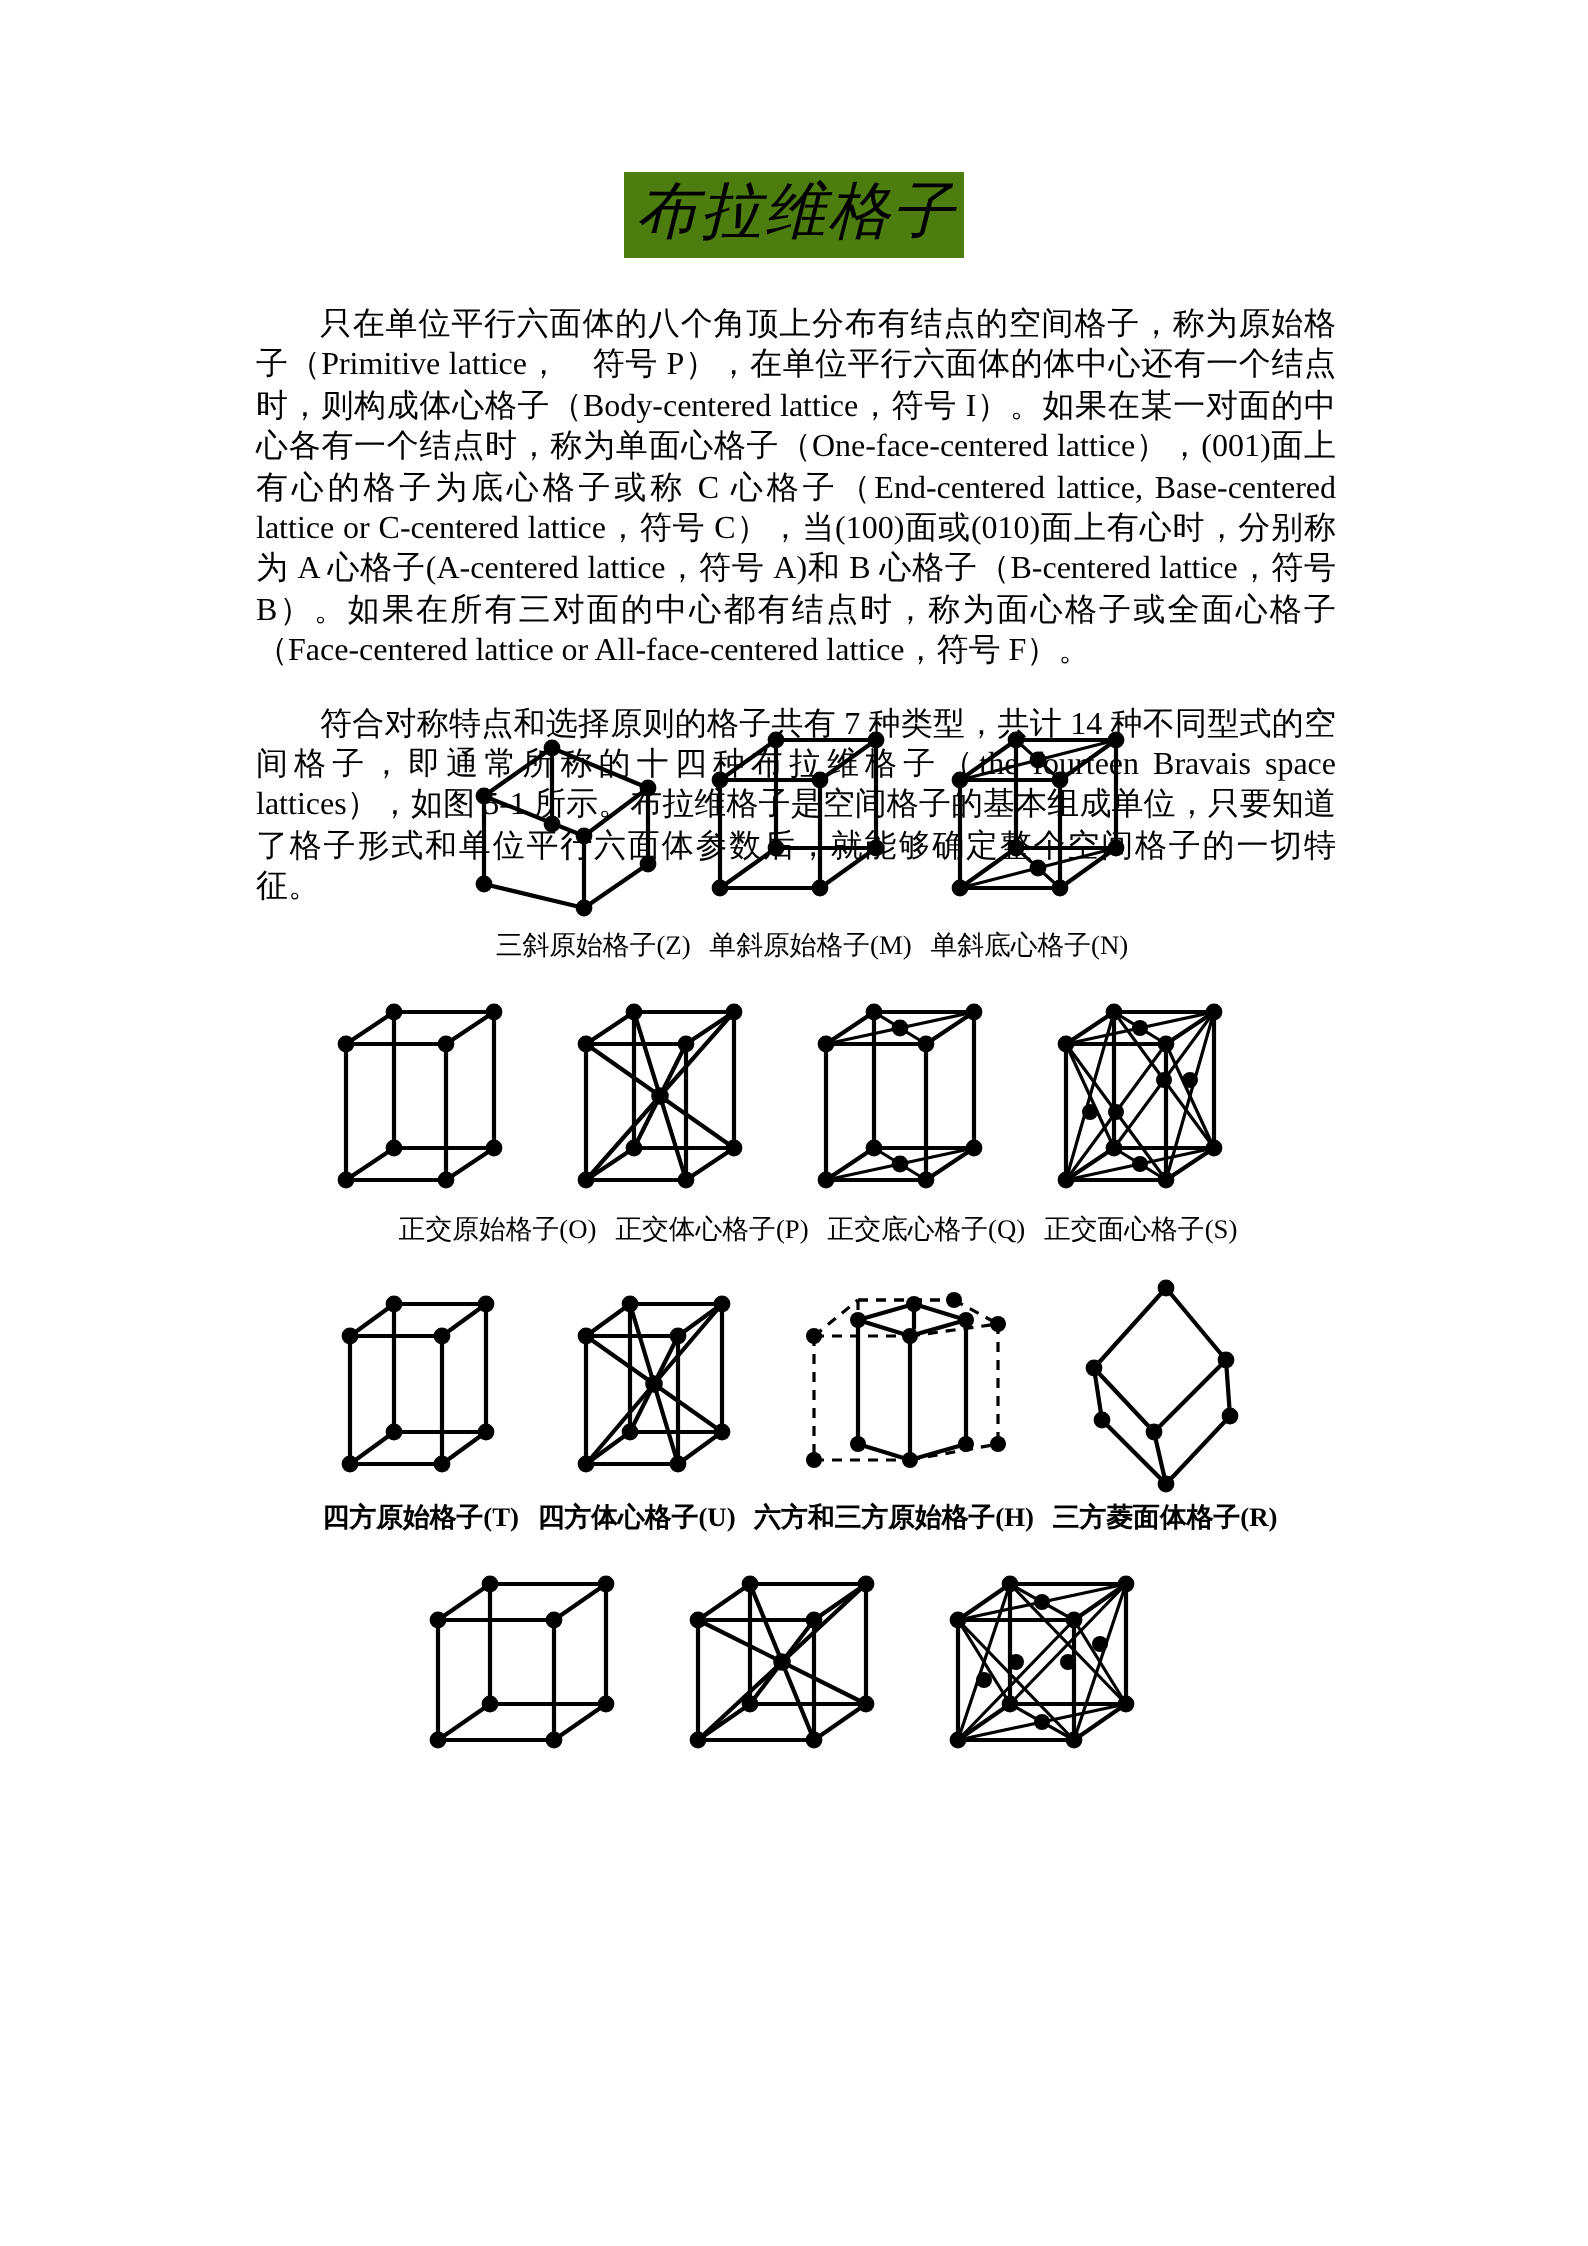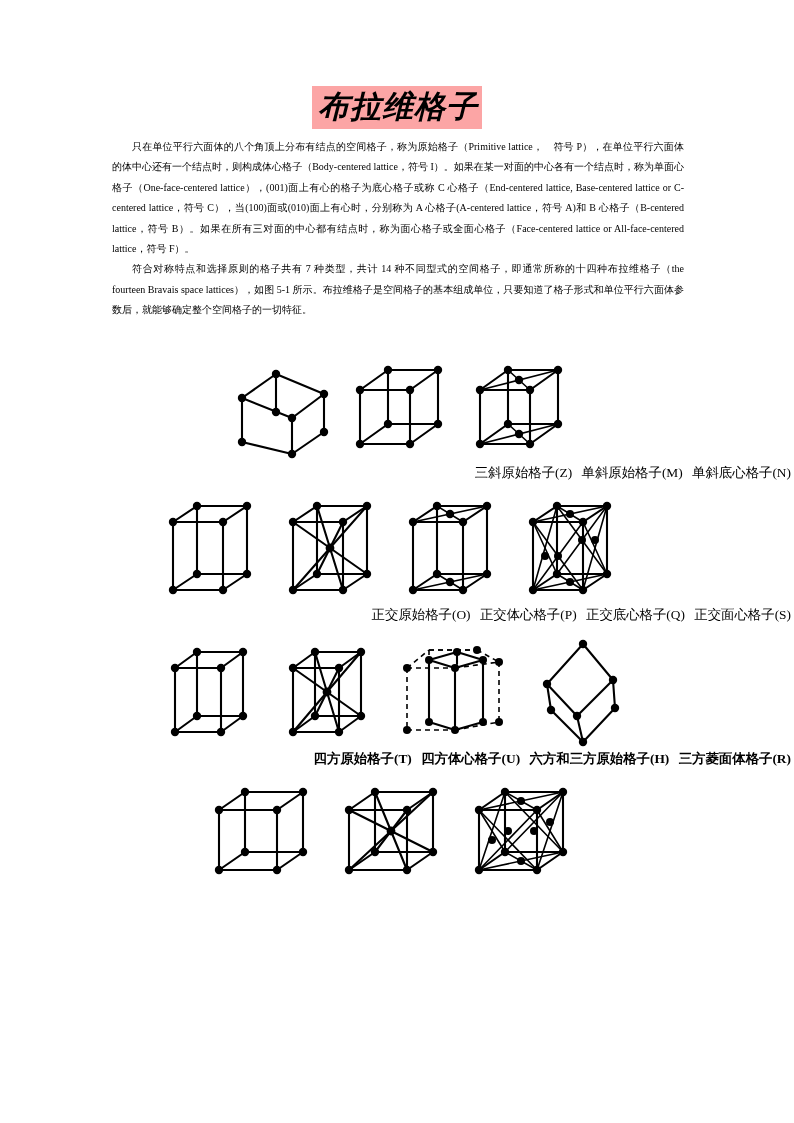--- a/index.html
+++ b/index.html
@@ -25,41 +25,41 @@
   
   .title-wrap {
     position: absolute;
     left: 0;
     top: 86px;
     width: 794px;
     text-align: center;
   }
   .title {
     display: inline-block;
-    background: #fca5a5;
+    background: #4d7c0f;
     font-family: "DejaVu Serif", "Liberation Serif", serif;
     font-style: italic;
-    font-weight: bold;
+    font-weight: normal;
     font-size: 31px;
     line-height: 1.28;
     letter-spacing: 1px;
     padding: 1px 4px 2px 6px;
     color: #000;
   }
 
   
   .body-block {
     position: absolute;
     left: 112px;
     top: 137px;
     width: 572px;
   }
   p.para {
-    margin: 0;
-    font-size: 10px;
+    margin: 16px;
+    font-size: 16px;
     line-height: 20.4px;
     text-align: justify;
     text-justify: inter-ideograph;
     text-indent: 2em;
     font-family: "Liberation Serif", "DejaVu Serif", serif;
   }
   p.para + p.para { margin-top: 0px; }
 
   
   .figure {
@@ -75,21 +75,21 @@
   .row-cells {
     display: flex;
     justify-content: center;
     align-items: flex-end;
   }
   .cell {
     position: relative;
   }
   .cell svg { display: block; }
   .caption-row {
-    text-align: right;
+    text-align: center;
     font-size: 13.4px;
     font-family: "Liberation Serif", "DejaVu Serif", serif;
     line-height: 18px;
     white-space: nowrap;
   }
   .caption-row .cap {
     display: inline-block;
     margin: 0 3px;
   }
 

